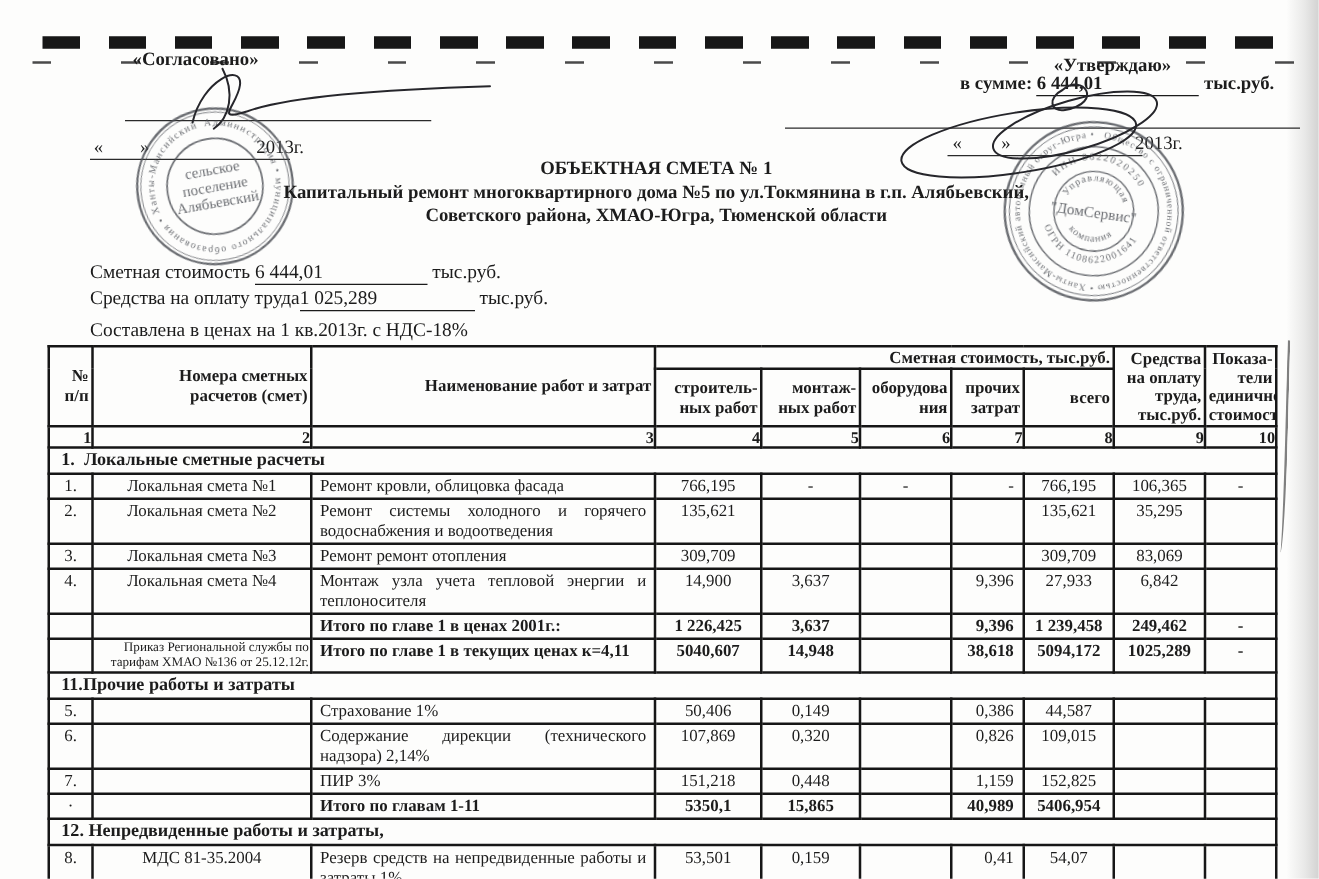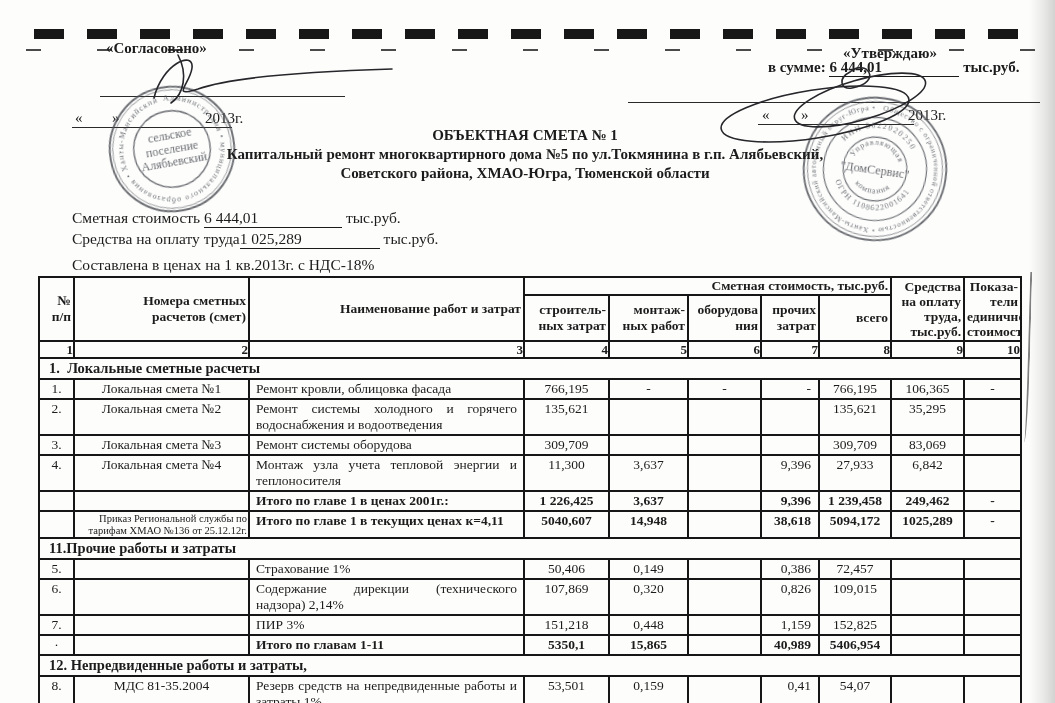--- a/index.html
+++ b/index.html
@@ -189,21 +189,21 @@
 на оплату
 труда,
 тыс.руб.</th>
         <th rowspan="2" class="h-unit">Показа-
 тели
 единичной
 стоимости</th>
       </tr>
       <tr class="hdr-main" style="height:46px">
         <th>строитель-
-ных затрат</th>
+ных работ</th>
         <th>монтаж-
 ных работ</th>
         <th>оборудова
 ния</th>
         <th>прочих
 затрат</th>
         <th>всего</th>
       </tr>
       <tr class="hdr-nums">
         <th>1</th>
@@ -242,34 +242,34 @@
           <td class="c4"></td>
           <td class="c5"></td>
           <td class="c6"></td>
           <td class="c7">135,621</td>
           <td class="c8">35,295</td>
           <td class="c9"></td>
         </tr>
         <tr>
           <td class="c0">3.</td>
           <td class="c1">Локальная смета №3</td>
-          <td class="c2">Ремонт системы оборудова</td>
+          <td class="c2">Ремонт ремонт отопления</td>
           <td class="c3">309,709</td>
           <td class="c4"></td>
           <td class="c5"></td>
           <td class="c6"></td>
           <td class="c7">309,709</td>
           <td class="c8">83,069</td>
           <td class="c9"></td>
         </tr>
         <tr>
           <td class="c0">4.</td>
           <td class="c1">Локальная смета №4</td>
           <td class="c2">Монтаж узла учета тепловой энергии и теплоносителя</td>
-          <td class="c3">11,300</td>
+          <td class="c3">14,900</td>
           <td class="c4">3,637</td>
           <td class="c5"></td>
           <td class="c6">9,396</td>
           <td class="c7">27,933</td>
           <td class="c8">6,842</td>
           <td class="c9"></td>
         </tr>
         <tr>
           <td class="c0"></td>
           <td class="c1"></td>
@@ -298,21 +298,21 @@
           <td colspan="10" class="section">11.Прочие работы и затраты</td>
         </tr>
         <tr>
           <td class="c0">5.</td>
           <td class="c1"></td>
           <td class="c2">Страхование 1%</td>
           <td class="c3">50,406</td>
           <td class="c4">0,149</td>
           <td class="c5"></td>
           <td class="c6">0,386</td>
-          <td class="c7">72,457</td>
+          <td class="c7">44,587</td>
           <td class="c8"></td>
           <td class="c9"></td>
         </tr>
         <tr>
           <td class="c0">6.</td>
           <td class="c1"></td>
           <td class="c2">Содержание дирекции (технического надзора) 2,14%</td>
           <td class="c3">107,869</td>
           <td class="c4">0,320</td>
           <td class="c5"></td>

